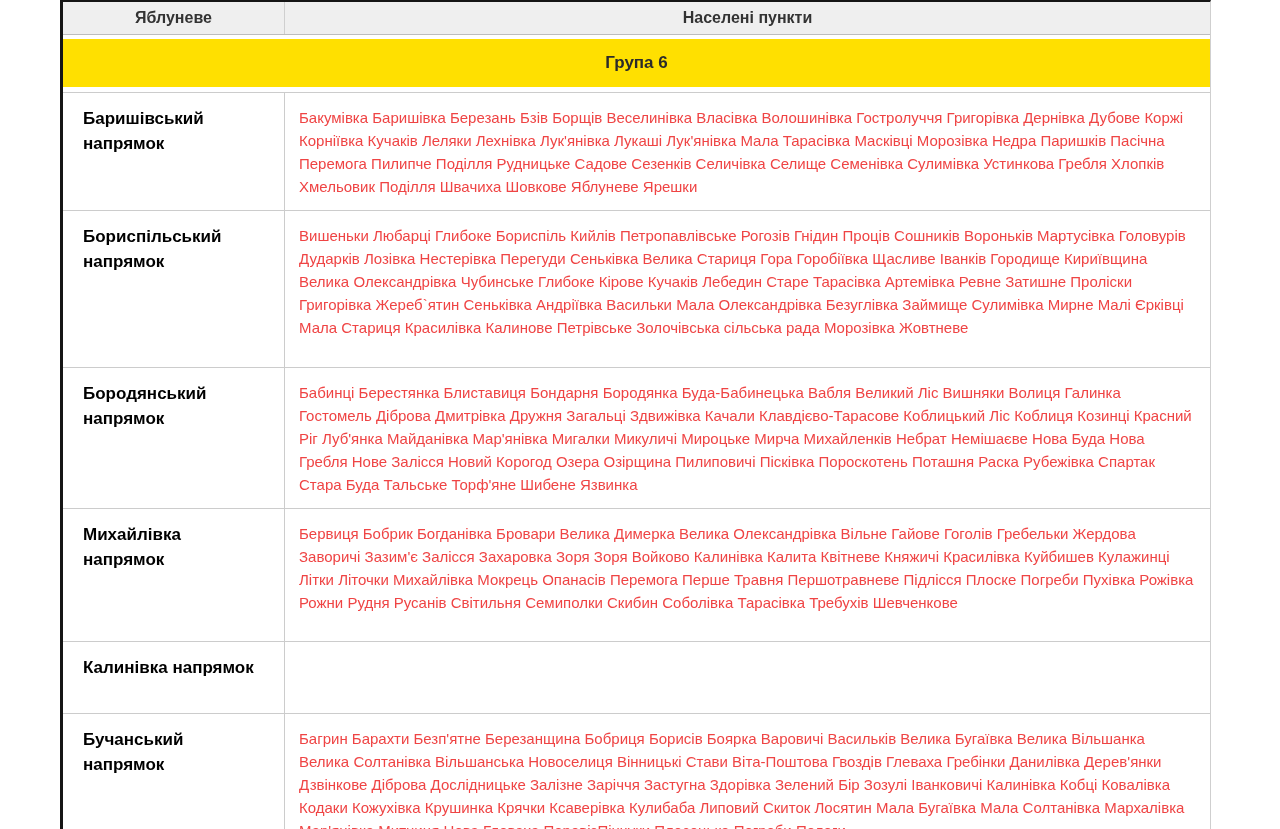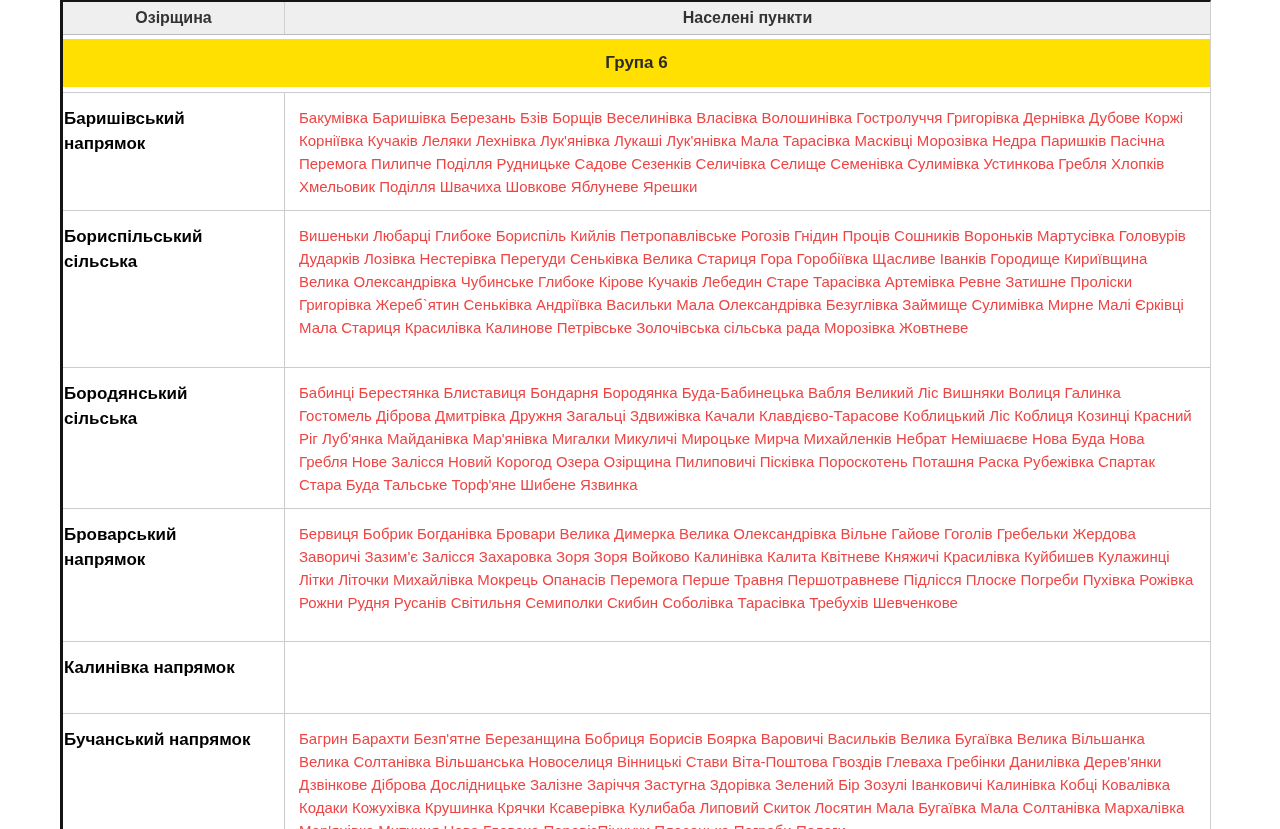--- a/index.html
+++ b/index.html
@@ -34,21 +34,21 @@
   .group-row {
     margin: 4px 0 5px 0; height: 48px; background: #ffe000;
     display: flex; align-items: center; justify-content: center;
     font-weight: bold; font-size: 17px; color: #2b2b2b;
   }
 
   
   .data-row { border-top: 1px solid #cccccc; }
   .unit-cell {
     border-right: 1px solid #cccccc;
-    padding: 13px 29px 10px 1px;
+    padding: 13px 29px 10px 20px;
     font-weight: bold; font-size: 17px; line-height: 25px; color: #000;
   }
   .places-cell {
     padding: 13px 16px 12px 14px;
     font-size: 15px; line-height: 23px; color: #ef4444;
     text-align: left;
   }
   .r1 { min-height: 110px; }
   .r2 { min-height: 157px; }
   .r3 { min-height: 135px; }
@@ -56,43 +56,43 @@
   .r5 { min-height: 72px; }
   .r6 { min-height: 129px; }
 </style>
 </head>
 <body>
 
 <div class="page">
   <div class="table">
 
     <div class="row header-row">
-      <div class="hcell c1">Озірщина</div>
+      <div class="hcell c1">Яблуневе</div>
       <div class="hcell c2">Населені пункти</div>
     </div>
 
     <div class="group-row">Група 6</div>
 
     <div class="row data-row r1">
       <div class="unit-cell">Баришівський напрямок</div>
       <div class="places-cell">Бакумівка Баришівка Березань Бзів Борщів Веселинівка Власівка Волошинівка Гостролуччя Григорівка Дернівка Дубове Коржі Корніївка Кучаків Леляки Лехнівка Лук'янівка Лукаші Лук'янівка Мала Тарасівка Масківці Морозівка Недра Паришків Пасічна Перемога Пилипче Поділля Рудницьке Садове Сезенків Селичівка Селище Семенівка Сулимівка Устинкова Гребля Хлопків Хмельовик Поділля Швачиха Шовкове Яблуневе Ярешки</div>
     </div>
 
     <div class="row data-row r2">
-      <div class="unit-cell">Бориспільський сільська</div>
+      <div class="unit-cell">Бориспільський напрямок</div>
       <div class="places-cell">Вишеньки Любарці Глибоке Бориспіль Кийлів Петропавлівське Рогозів Гнідин Проців Сошників Вороньків Мартусівка Головурів Дударків Лозівка Нестерівка Перегуди Сеньківка Велика Стариця Гора Горобіївка Щасливе Іванків Городище Кириївщина Велика Олександрівка Чубинське Глибоке Кірове Кучаків Лебедин Старе Тарасівка Артемівка Ревне Затишне Проліски Григорівка Жереб`ятин Сеньківка Андріївка Васильки Мала Олександрівка Безуглівка Займище Сулимівка Мирне Малі Єрківці Мала Стариця Красилівка Калинове Петрівське Золочівська сільська рада Морозівка Жовтневе</div>
     </div>
 
     <div class="row data-row r3">
-      <div class="unit-cell">Бородянський сільська</div>
+      <div class="unit-cell">Бородянський напрямок</div>
       <div class="places-cell">Бабинці Берестянка Блиставиця Бондарня Бородянка Буда-Бабинецька Вабля Великий Ліс Вишняки Волиця Галинка Гостомель Діброва Дмитрівка Дружня Загальці Здвижівка Качали Клавдієво-Тарасове Коблицький Ліс Коблиця Козинці Красний Ріг Луб'янка Майданівка Мар'янівка Мигалки Микуличі Мироцьке Мирча Михайленків Небрат Немішаєве Нова Буда Нова Гребля Нове Залісся Новий Корогод Озера Озірщина Пилиповичі Пісківка Пороскотень Поташня Раска Рубежівка Спартак Стара Буда Тальське Торф'яне Шибене Язвинка</div>
     </div>
 
     <div class="row data-row r4">
-      <div class="unit-cell">Броварський напрямок</div>
+      <div class="unit-cell">Михайлівка напрямок</div>
       <div class="places-cell">Бервиця Бобрик Богданівка Бровари Велика Димерка Велика Олександрівка Вільне Гайове Гоголів Гребельки Жердова Заворичі Зазим'є Залісся Захаровка Зоря Зоря Войково Калинівка Калита Квітневе Княжичі Красилівка Куйбишев Кулажинці Літки Літочки Михайлівка Мокрець Опанасів Перемога Перше Травня Першотравневе Підлісся Плоске Погреби Пухівка Рожівка Рожни Рудня Русанів Світильня Семиполки Скибин Соболівка Тарасівка Требухів Шевченкове</div>
     </div>
 
     <div class="row data-row r5">
       <div class="unit-cell">Калинівка напрямок</div>
     </div>
 
     <div class="row data-row r6">
       <div class="unit-cell">Бучанський напрямок</div>
       <div class="places-cell">Багрин Барахти Безп'ятне Березанщина Бобриця Борисів Боярка Варовичі Васильків Велика Бугаївка Велика Вільшанка Велика Солтанівка Вільшанська Новоселиця Вінницькі Стави Віта-Поштова Гвоздів Глеваха Гребінки Данилівка Дерев'янки Дзвінкове Діброва Дослідницьке Залізне Заріччя Застугна Здорівка Зелений Бір Зозулі Іванковичі Калинівка Кобці Ковалівка Кодаки Кожухівка Крушинка Крячки Ксаверівка Кулибаба Липовий Скиток Лосятин Мала Бугаївка Мала Солтанівка Мархалівка Мар'янівка Митниця Нова Глеваха ПеревізПінчуки Плесецьке Погреби Пологи</div>

